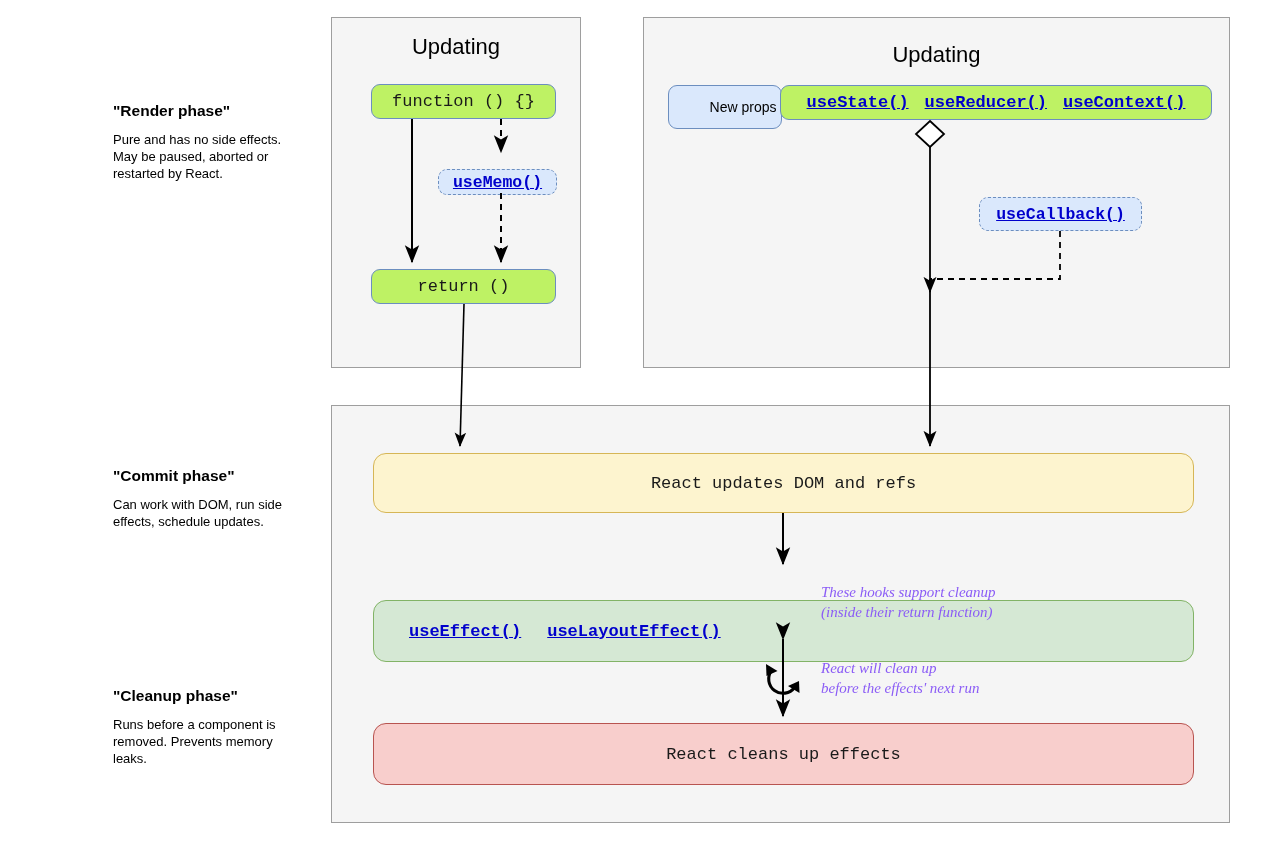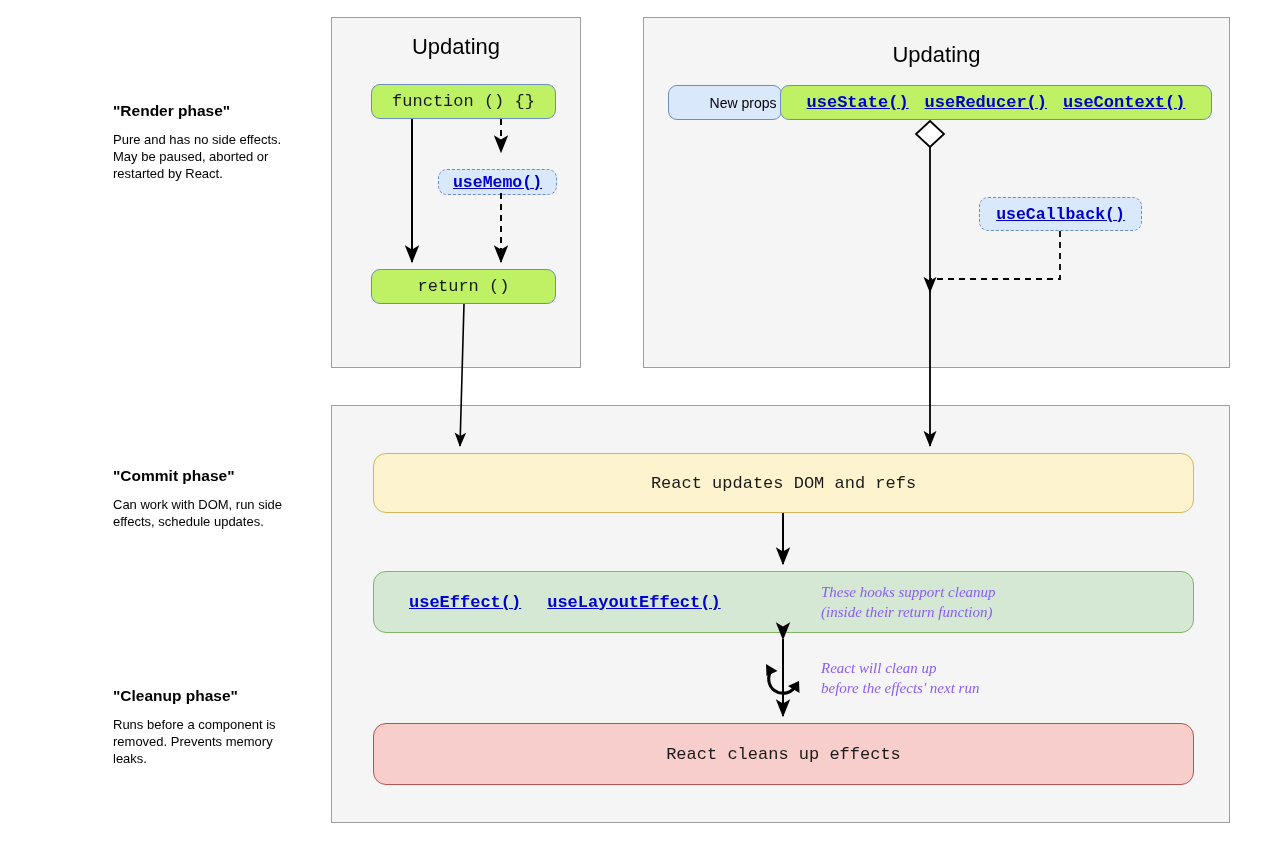--- a/index.html
+++ b/index.html
@@ -88,20 +88,21 @@
     border: 1.6px solid #d6b656;
     border-radius: 13px;
     font-family: "Liberation Mono", monospace;
     font-size: 17px;
     color: #1a1a1a;
   }
   .node-green {
     background: #d5e8d4;
     border: 1.6px solid #82b366;
     border-radius: 13px;
+    margin-top: 29px;
   }
   .node-red {
     background: #f8cecc;
     border: 1.6px solid #b85450;
     border-radius: 13px;
     font-family: "Liberation Mono", monospace;
     font-size: 17px;
     color: #1a1a1a;
   }
 
@@ -163,21 +164,21 @@
   </div>
 
   <div class="abs node node-blue" style="left:371px; top:269px; width:185px; height:35px;">
     <span>return ()</span>
   </div>
 
   <div class="abs panel" style="left:643px; top:17px; width:587px; height:351px;">
     <div class="panel-title" style="top:24px;">Updating</div>
   </div>
 
-  <div class="abs node node-plain" style="left:668px; top:85px; width:114px; height:35px;padding-left:36px;">
+  <div class="abs node node-plain" style="left:668px; top:85px; width:114px; height:44px;padding-left:36px;">
     <span>New props</span>
   </div>
 
   <div class="abs node node-blue" style="left:780px; top:85px; width:432px; height:35px; gap:16px;">
     <span class="hook hook-lg">useState()</span>
     <span class="hook hook-lg">useReducer()</span>
     <span class="hook hook-lg">useContext()</span>
   </div>
 
   <div class="abs node node-blue-dashed" style="left:979px; top:197px; width:163px; height:34px;">

